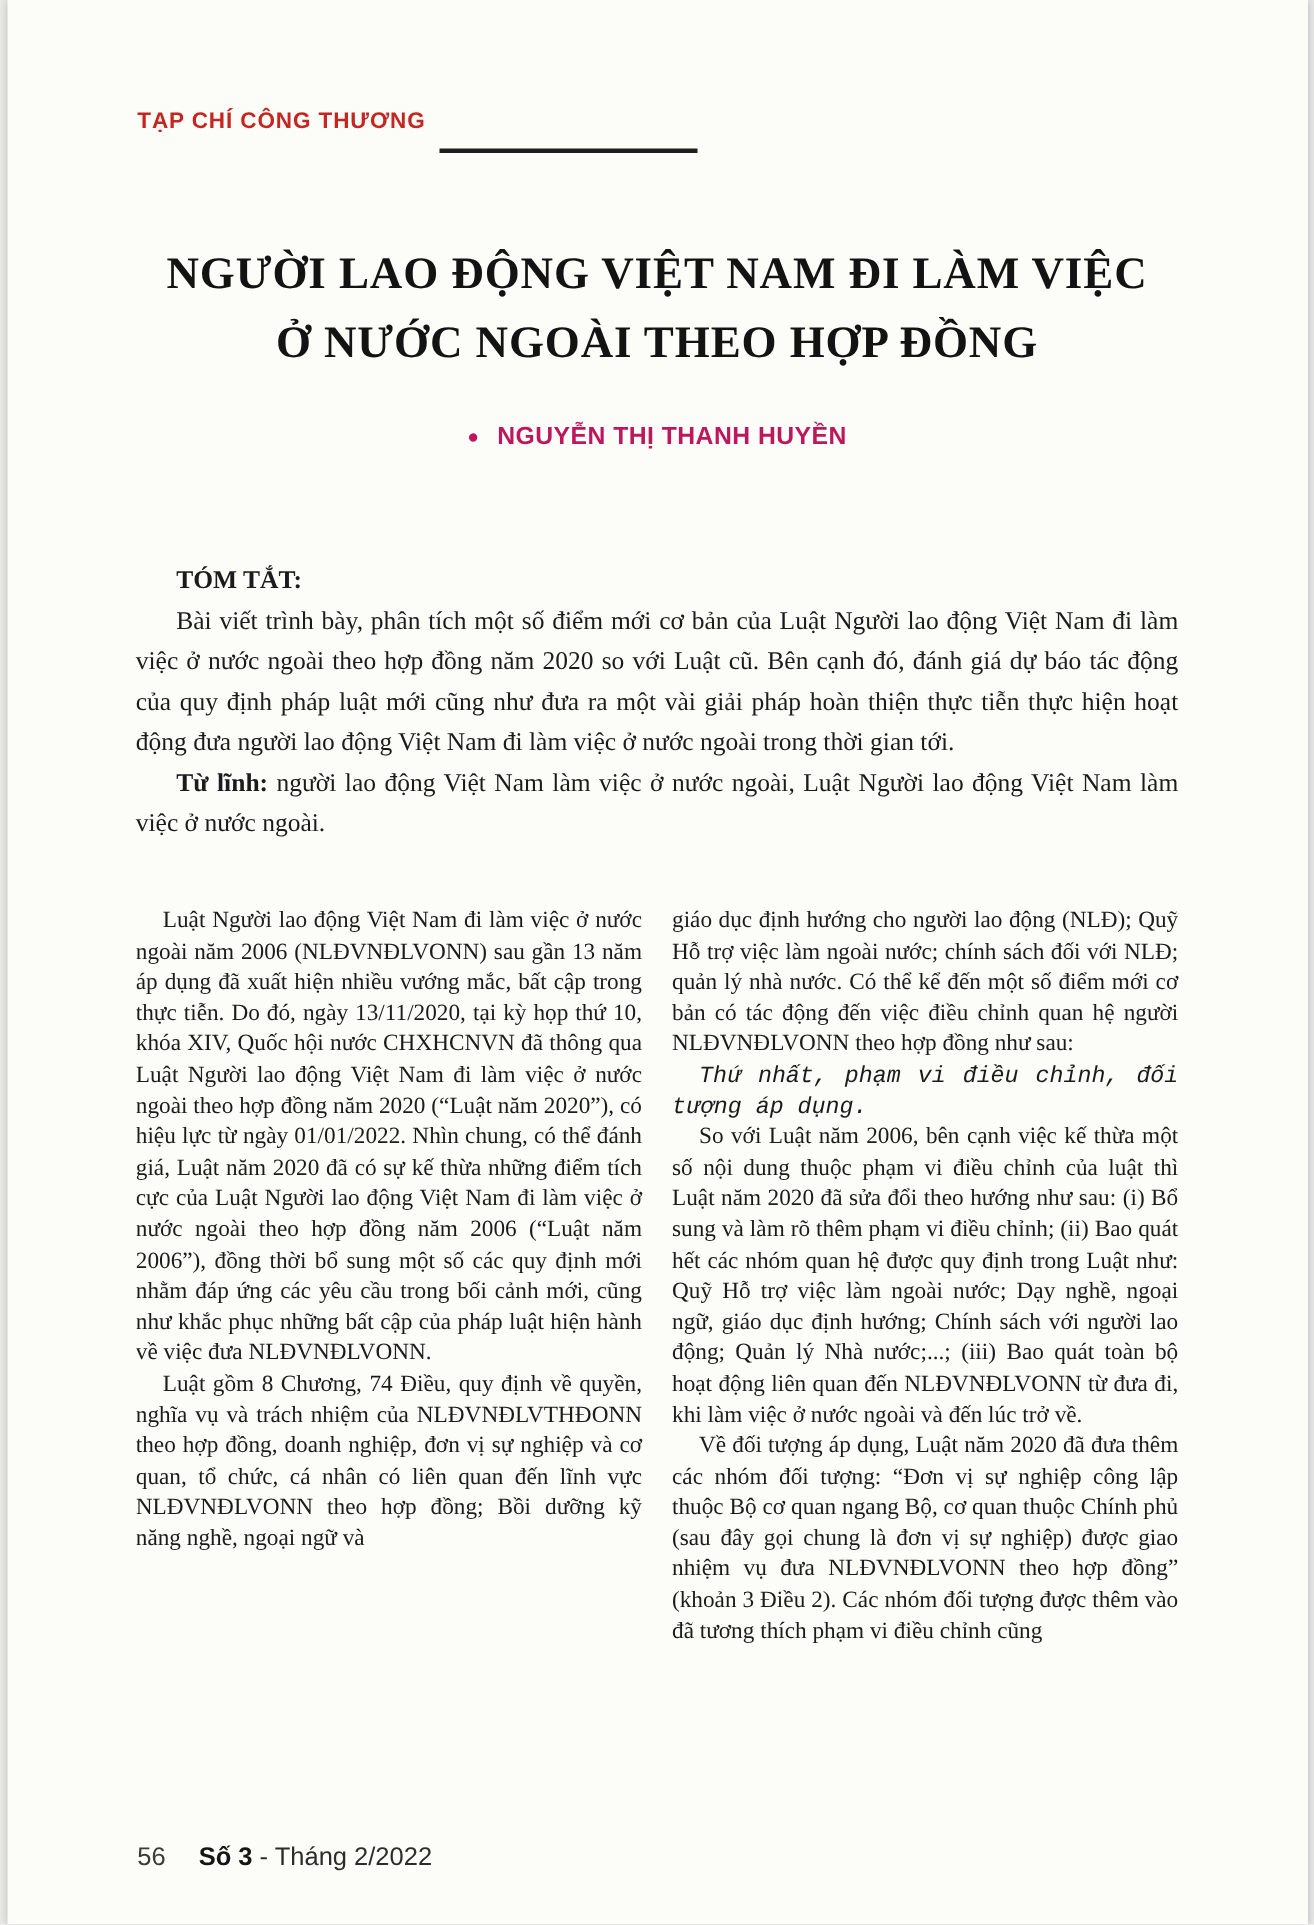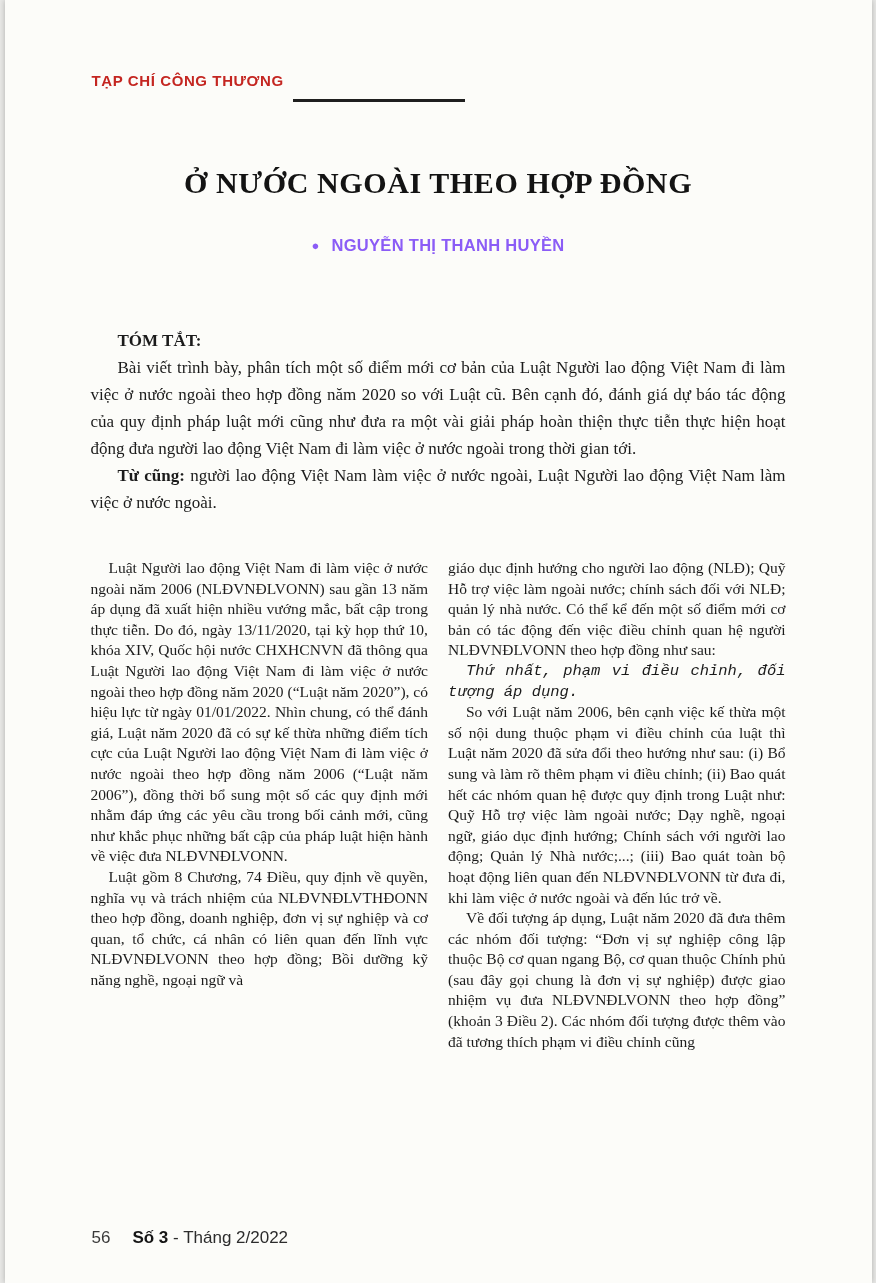--- a/index.html
+++ b/index.html
@@ -41,21 +41,21 @@
     color: #131313;
   }
   .title .line { display: block; }
   .author {
     margin-top: 30px;
     text-align: center;
     font-family: "Liberation Sans", sans-serif;
     font-weight: bold;
     font-size: 16.5px;
     letter-spacing: .3px;
-    color: #8b5cf6;
+    color: #be185d;
   }
   .author .bullet { font-size: 13px; margin-right: 7px; position: relative; top: -1px; }
   .abstract {
     margin-top: 72px;
     font-size: 17px;
     line-height: 27px;
     text-align: justify;
   }
   .abstract .abs-heading {
     font-weight: bold;
@@ -92,32 +92,33 @@
 <body>
 
 <div class="page">
 
   <div class="journal-name">TẠP CHÍ CÔNG THƯƠNG</div>
   <div class="header-rule"></div>
 
   <div class="content">
 
     <h1 class="title">
+      <span class="line">NGƯỜI LAO ĐỘNG VIỆT NAM ĐI LÀM VIỆC</span>
       <span class="line">Ở NƯỚC NGOÀI THEO HỢP ĐỒNG</span>
     </h1>
 
     <div class="author">
       <span class="bullet">●</span>
       <span>NGUYỄN THỊ THANH HUYỀN</span>
     </div>
 
     <section class="abstract">
       <p class="abs-heading">TÓM TẮT:</p>
       <p class="indent">Bài viết trình bày, phân tích một số điểm mới cơ bản của Luật Người lao động Việt Nam đi làm việc ở nước ngoài theo hợp đồng năm 2020 so với Luật cũ. Bên cạnh đó, đánh giá dự báo tác động của quy định pháp luật mới cũng như đưa ra một vài giải pháp hoàn thiện thực tiễn thực hiện hoạt động đưa người lao động Việt Nam đi làm việc ở nước ngoài trong thời gian tới.</p>
-      <p class="indent"><b>Từ cũng:</b><span> người lao động Việt Nam làm việc ở nước ngoài, Luật Người lao động Việt Nam làm việc ở nước ngoài.</span></p>
+      <p class="indent"><b>Từ lĩnh:</b><span> người lao động Việt Nam làm việc ở nước ngoài, Luật Người lao động Việt Nam làm việc ở nước ngoài.</span></p>
     </section>
 
     <div class="columns">
       <div class="col">
         <p class="para indent">Luật Người lao động Việt Nam đi làm việc ở nước ngoài năm 2006 (NLĐVNĐLVONN) sau gần 13 năm áp dụng đã xuất hiện nhiều vướng mắc, bất cập trong thực tiễn. Do đó, ngày 13/11/2020, tại kỳ họp thứ 10, khóa XIV, Quốc hội nước CHXHCNVN đã thông qua Luật Người lao động Việt Nam đi làm việc ở nước ngoài theo hợp đồng năm 2020 (“Luật năm 2020”), có hiệu lực từ ngày 01/01/2022. Nhìn chung, có thể đánh giá, Luật năm 2020 đã có sự kế thừa những điểm tích cực của Luật Người lao động Việt Nam đi làm việc ở nước ngoài theo hợp đồng năm 2006 (“Luật năm 2006”), đồng thời bổ sung một số các quy định mới nhằm đáp ứng các yêu cầu trong bối cảnh mới, cũng như khắc phục những bất cập của pháp luật hiện hành về việc đưa NLĐVNĐLVONN.</p>
         <p class="para indent">Luật gồm 8 Chương, 74 Điều, quy định về quyền, nghĩa vụ và trách nhiệm của NLĐVNĐLVTHĐONN theo hợp đồng, doanh nghiệp, đơn vị sự nghiệp và cơ quan, tổ chức, cá nhân có liên quan đến lĩnh vực NLĐVNĐLVONN theo hợp đồng; Bồi dưỡng kỹ năng nghề, ngoại ngữ và</p>
       </div>
       <div class="col">
         <p class="para">giáo dục định hướng cho người lao động (NLĐ); Quỹ Hỗ trợ việc làm ngoài nước; chính sách đối với NLĐ; quản lý nhà nước. Có thể kể đến một số điểm mới cơ bản có tác động đến việc điều chỉnh quan hệ người NLĐVNĐLVONN theo hợp đồng như sau:</p>
         <p class="para italic indent">Thứ nhất, phạm vi điều chỉnh, đối tượng áp dụng.</p>

